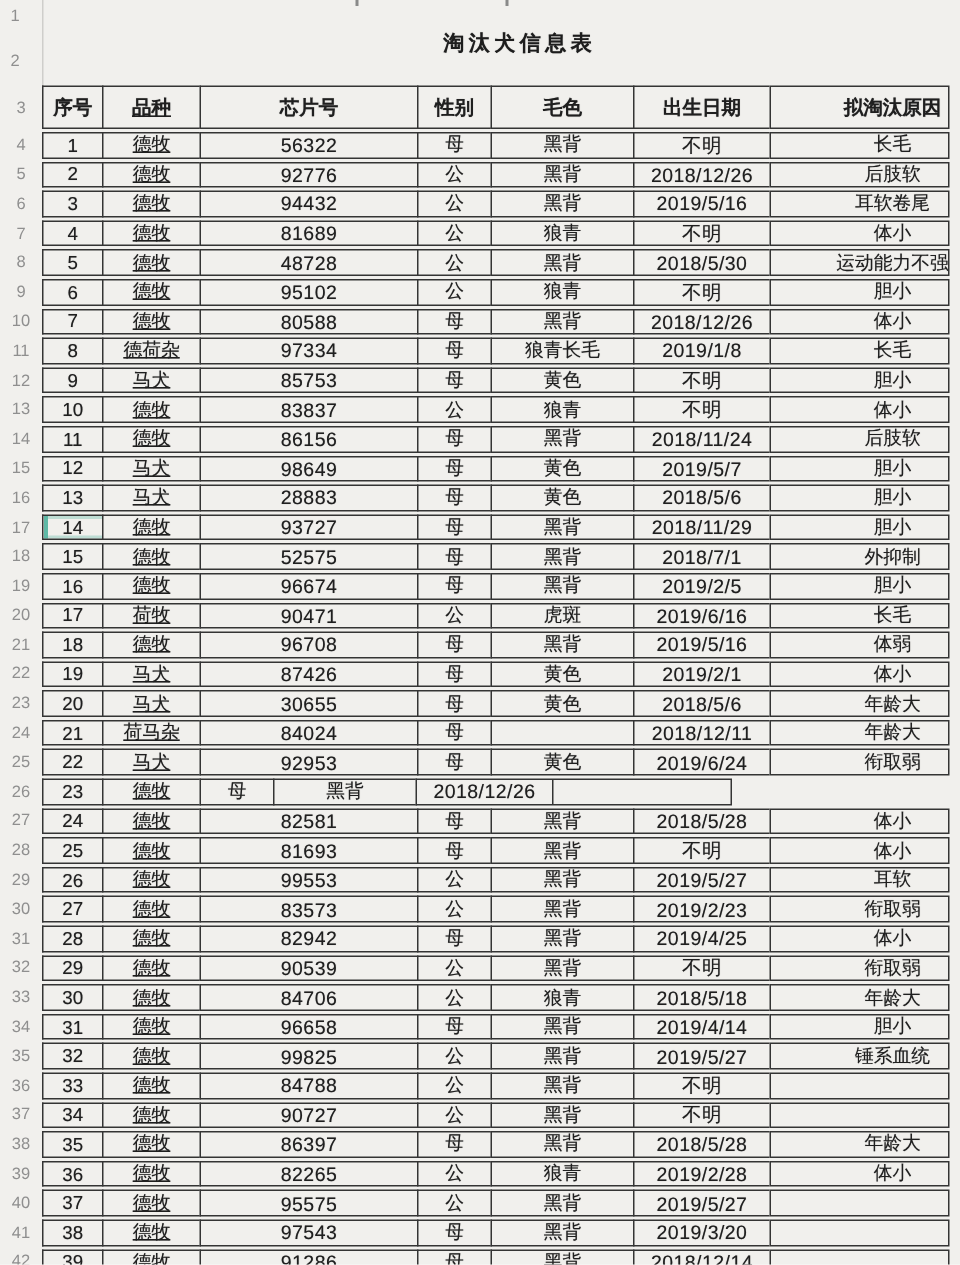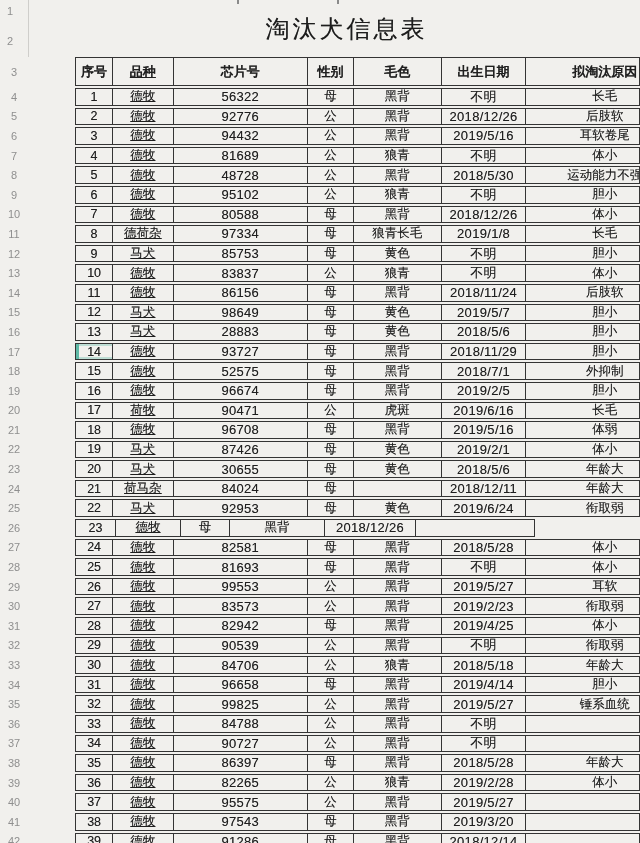--- a/index.html
+++ b/index.html
@@ -10,21 +10,21 @@
     overflow:hidden;
     font-family:"Liberation Sans", sans-serif;
     color:#222;
     text-shadow:0 0 .5px rgba(40,40,40,.55);
   }
   
   .title-block { position:relative; height:57px; }
   .title-text {
     position:absolute; left:28px; right:7px; top:0; height:57px;
     display:flex; align-items:center; justify-content:center;
-    font-size:24px; font-weight:normal; letter-spacing:3px; color:#1d1d1d;padding-left:32px;
+    font-size:14px; font-weight:bold; letter-spacing:3px; color:#1d1d1d;padding-left:32px;
   }
   .gnum { color:#8f8f8f; font-size:11px; text-shadow:none; }
   .g1 { position:absolute; left:7px; top:5px; }
   .g2 { position:absolute; left:7px; top:35px; }
   .sheet-line { position:absolute; left:28px; top:0; width:1px; height:57px; background:#cfcecb; }
   .tick { position:absolute; top:0; width:2px; height:4px; background:#8a8a8a; }
   .tick-a { left:237px; } .tick-b { left:337px; }
   
   .grid { position:absolute; left:0; top:57px; width:640px; }
   .row { display:flex; align-items:stretch; margin-bottom:2px; }
@@ -34,21 +34,21 @@
     color:#8f8f8f; font-size:11px; text-shadow:none;
   }
   .cell {
     box-sizing:border-box;
     display:flex; align-items:center; justify-content:center;
     border:1px solid #343434; border-right:none;
     font-size:12.5px; white-space:nowrap; overflow:hidden;
     color:#1f1f1f;
   }
   .cell:last-child { border-right:1px solid #343434;padding-left:44px; }
-  .c0 { width:40px;margin-left:47px; }  .c1 { width:65px;text-decoration:underline; }  .c2 { width:145px; }
+  .c0 { width:40px; }  .c1 { width:65px;text-decoration:underline; }  .c2 { width:145px; }
   .c3 { width:49px; }  .c4 { width:95px;text-align:right; }  .c5 { width:91px; }
   .c6 { width:120px; }
   .header-row .cell { height:29px; font-weight:bold; font-size:13px; }
   .data-row .cell { height:17.6px; }
   .data-row .c2, .data-row .c5 { font-size:13px; letter-spacing:.3px; }
   .selected-cell {
     box-shadow: inset 3px 0 0 #5fb9a6,
                 inset 0 2px 0 rgba(95,185,166,.35),
                 inset 0 -2px 0 rgba(95,185,166,.35);
   }

